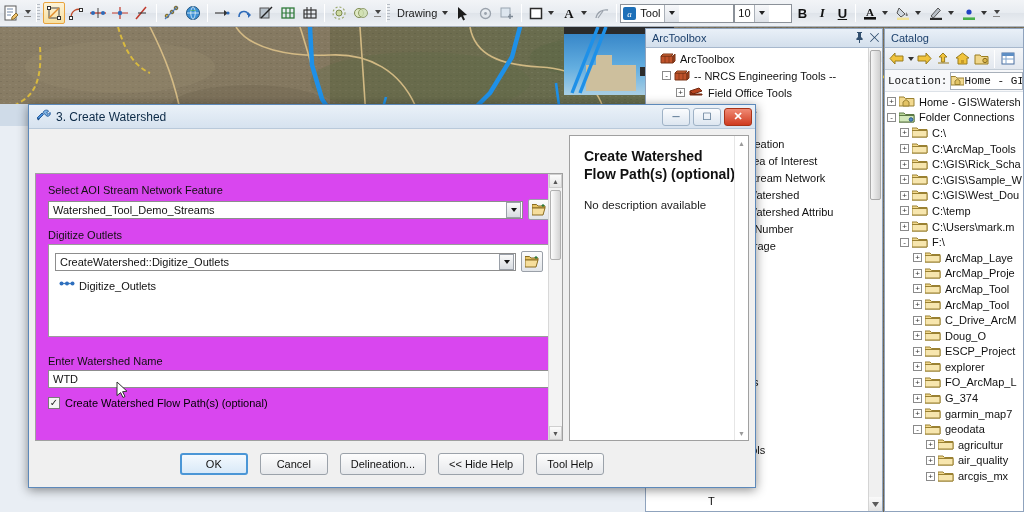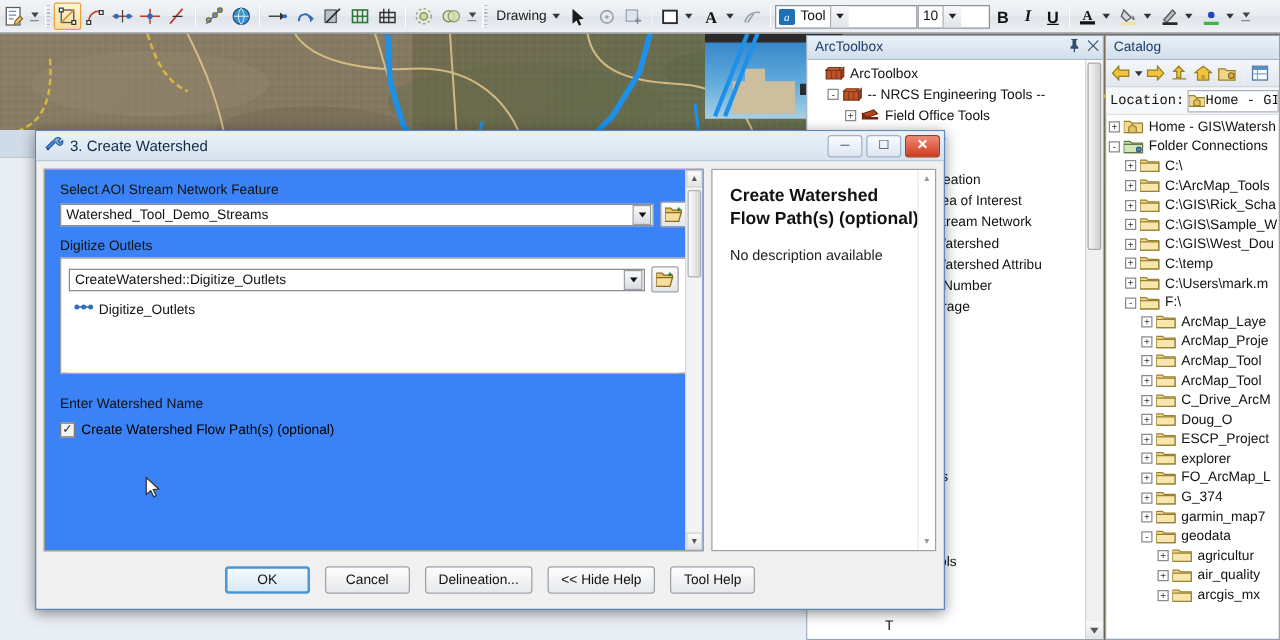--- a/index.html
+++ b/index.html
@@ -121,22 +121,22 @@
   }
   #dlg-title .t { flex: 1; font-size: 12px; color: #0c2a47; padding-left: 5px; }
   .wbtn { width: 28px; height: 18px; border: 1px solid #9fb2c6; border-radius: 3px; margin-left: 3px;
           background: linear-gradient(to bottom,#fbfcfe,#dde6f0); display: flex; align-items: center; justify-content: center; }
   .wbtn.close { background: linear-gradient(to bottom,#f08a74,#cf3b20); border-color: #a83317; }
   .wbtn .g { font-size: 10px; color: #264a6e; line-height: 1; }
   .wbtn.close .g { color: #fff; font-weight: bold; font-size: 11px; }
 
   #dlg-body { flex: 1; display: flex; padding: 6px 6px 0 6px; gap: 6px; }
   #dlg-left {
-    flex: 1; background: #3b82f6; border: 1px solid #a0a0a0; position: relative;
-    padding: 10px 12px; overflow: hidden;
+    flex: 1; background: #d946ef; border: 1px solid #a0a0a0; position: relative;
+    padding: 10px 12px; overflow: hidden; margin-top: 38px;
   }
   #dlg-right {
     width: 180px; background: #fff; border: 1px solid #a0a0a0; padding: 12px 12px 10px 14px;
     position: relative;
   }
   .fld-label { font-size: 11px; color: #111; margin-bottom: 3px; }
   .row { display: flex; align-items: center; gap: 5px; margin-bottom: 9px; }
   .combo {
     flex: 1; height: 18px; border: 1px solid #8d8d8d; background: #fff;
     display: flex; align-items: center; font-size: 11px; color: #111;
@@ -1048,20 +1048,21 @@
                   <circle cx="8" cy="4.5" r="2" fill="#2f6fbd"></circle>
                   <circle cx="13.5" cy="4.5" r="2" fill="#2f6fbd"></circle>
                 </svg>
               </span>
               <span>Digitize_Outlets</span>
             </div>
           </div>
         </div>
 
         <div class="fld-label" style="margin-top:18px">Enter Watershed Name</div>
+        <div class="txtinput">WTD</div>
 
         <div class="chkrow">
           <span class="chk">
               <span class="tick">✓</span>
             </span>
           <span>Create Watershed Flow Path(s) (optional)</span>
         </div>
 
         <div class="vsb">
           <span class="a t">▲</span>

